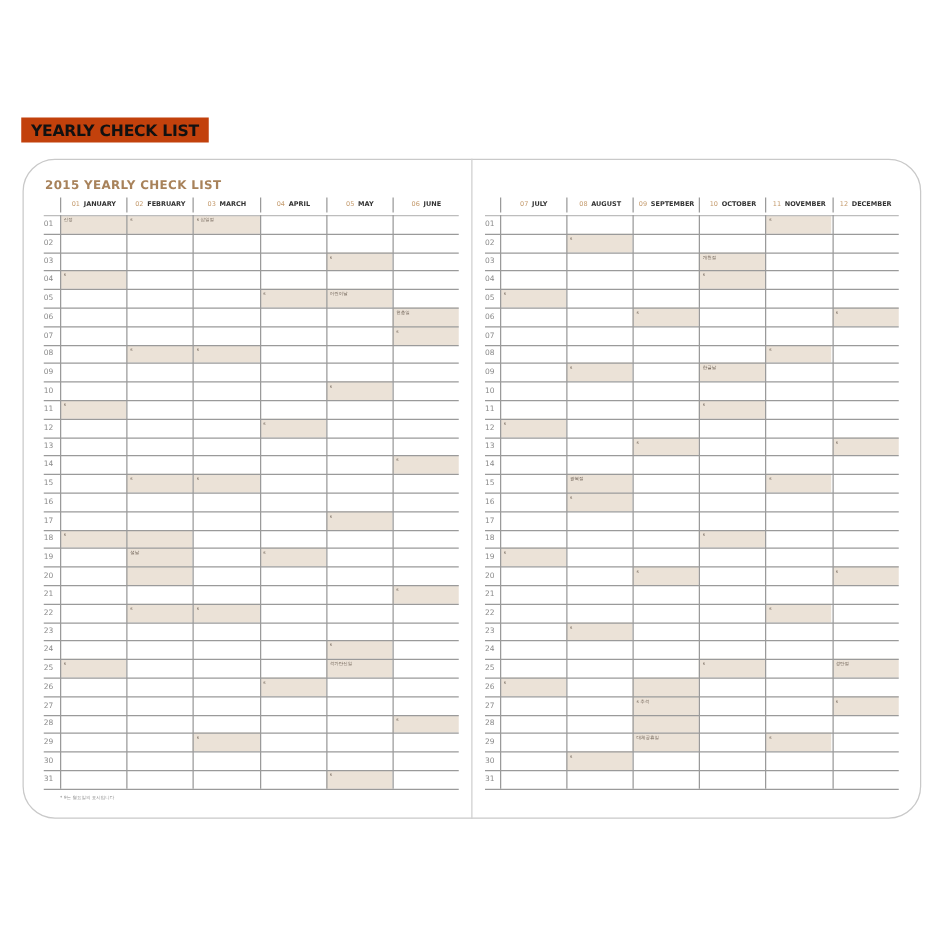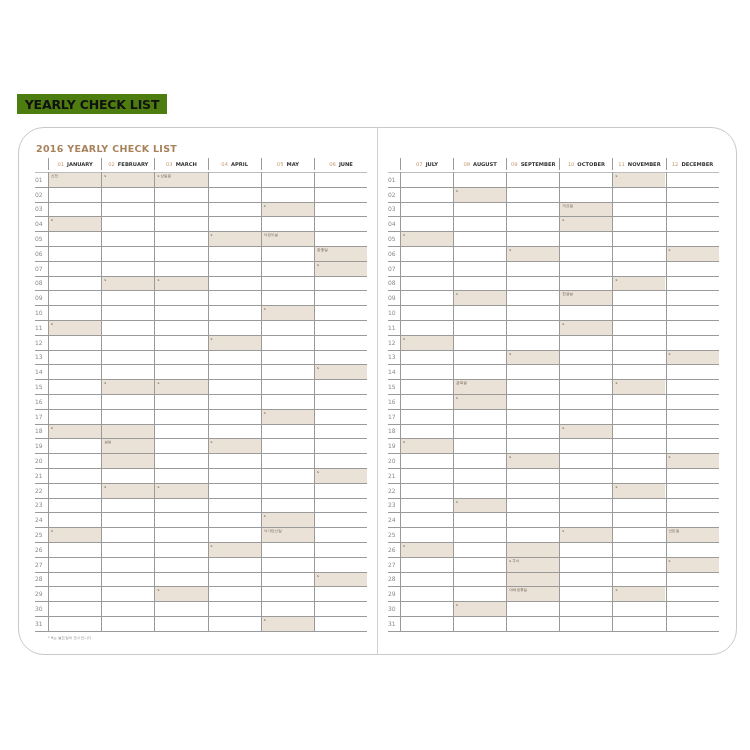--- a/index.html
+++ b/index.html
@@ -1,21 +1,21 @@
 <!DOCTYPE html>
 <html><head>
 <meta charset="utf-8">
 <style>
   * { box-sizing: border-box; margin: 0; padding: 0; }
   html, body { width: 750px; height: 750px; background: #ffffff; overflow: hidden; }
   body { position: relative; font-family: "DejaVu Sans", sans-serif; }
 
   .banner {
     position: absolute; left: 17px; top: 94px; width: 150px; height: 20px;
-    background: #4d7c0f;
+    background: #c2410c;
     display: flex; align-items: center; justify-content: center;
     font-family: "DejaVu Sans", sans-serif; font-weight: bold; font-size: 12.5px;
     letter-spacing: -0.2px; color: #111;
   }
 
   .frame {
     position: absolute; left: 18px; top: 127px; width: 719px; height: 528px;
     border: 1px solid #c9c9c9; border-radius: 26px;
     background: #fff;
   }
@@ -73,21 +73,21 @@
 </head>
 <body>
 
 <div class="banner">
   <span>YEARLY CHECK LIST</span>
 </div>
 
 <div class="frame"></div>
 <div class="binding"></div>
 
-<div class="page-title">2016 YEARLY  CHECK  LIST</div>
+<div class="page-title">2015 YEARLY  CHECK  LIST</div>
 
 <div class="grid grid-left" id="grid-left">
     <div class="month-header" style="left: 18px; width: 53.2px;">
       <span class="num">01</span>
       <span>JANUARY</span>
     </div>
     <div class="month-header" style="left: 71.2px; width: 53.2px;">
       <span class="num">02</span>
       <span>FEBRUARY</span>
     </div>

